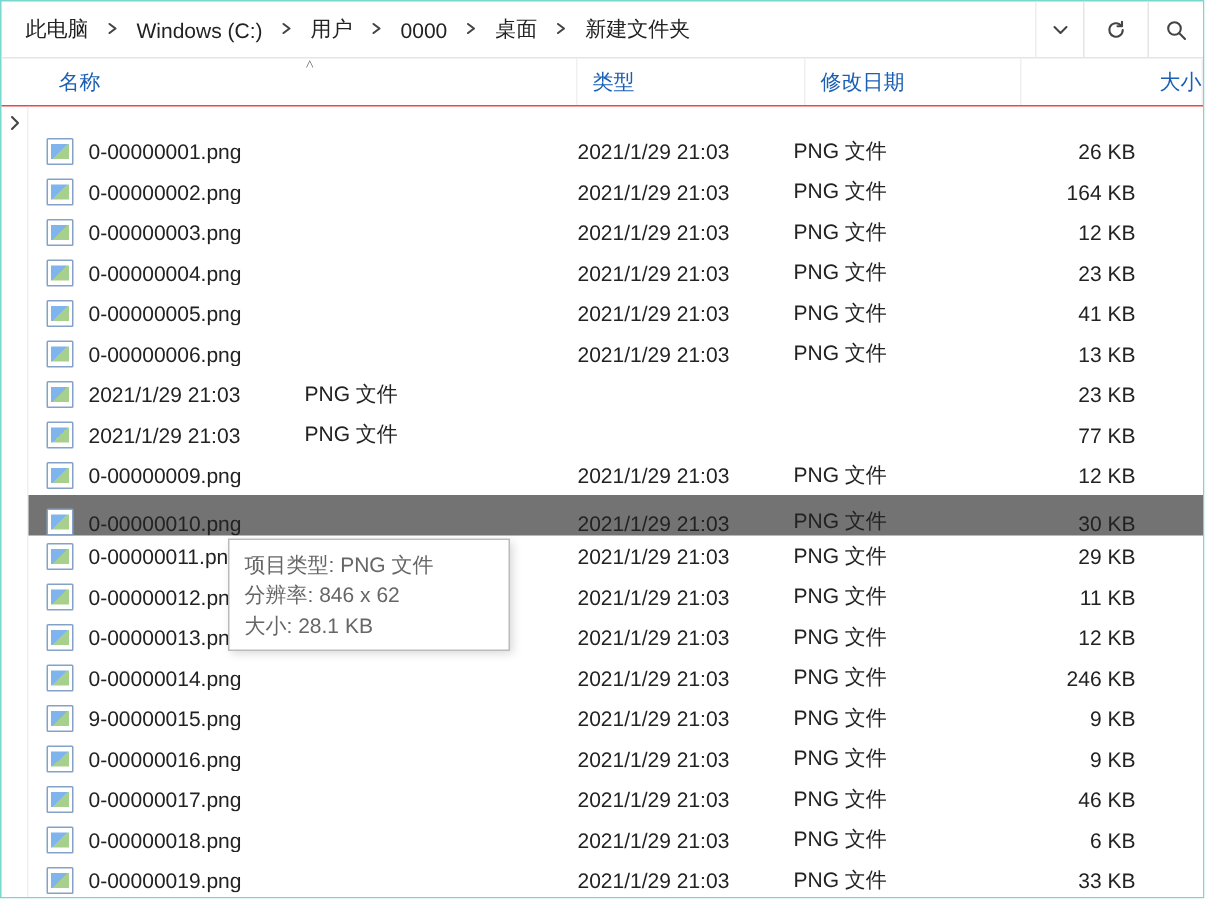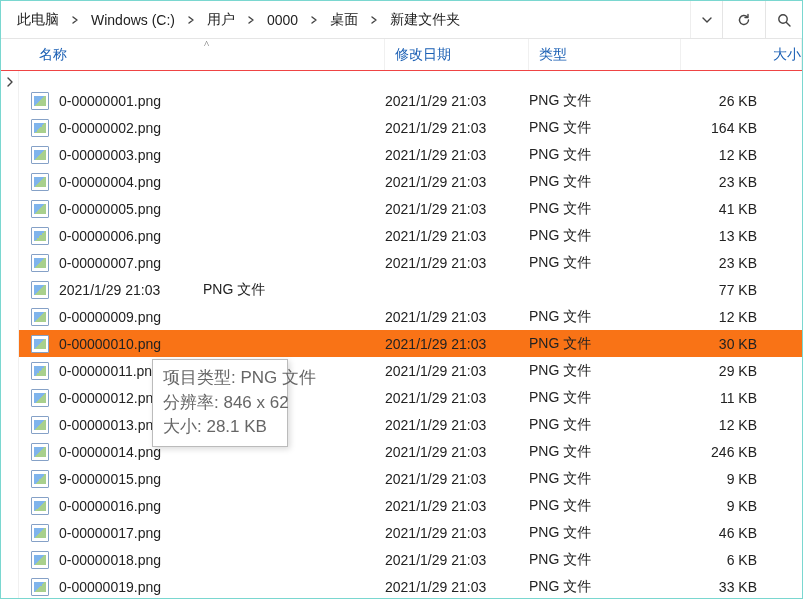--- a/index.html
+++ b/index.html
@@ -62,21 +62,21 @@
   }
   .gutter-chev {
     font-size: 11px; color: #777; padding: 6px 4px; cursor: default;
   }
   .rows { position: absolute; left: 18px; right: 0; top: 16px; }
 
   .row {
     display: flex; align-items: center; height: 27px; padding-left: 12px;
     cursor: default;
   }
-  .row.selected { background: #f97316; }
+  .row.selected { background: #737373; align-items: flex-end; }
 
   .ficon {
     width: 18px; height: 18px; margin-right: 10px; position: relative; flex: 0 0 auto;
   }
   .ficon .page {
     position: absolute; inset: 0;
     background: #fff; border: 1px solid #85a1c7; border-radius: 1px;
   }
   .ficon .pic {
     position: absolute; left: 3px; top: 4px; right: 3px; bottom: 4px;
@@ -85,23 +85,23 @@
 
   .c-name { width: 326px; white-space: nowrap; overflow: hidden; text-overflow: clip; }
   .c-date { width: 144px; color: #222; white-space: nowrap; }
   .c-type { width: 152px; color: #222; white-space: nowrap; }
   .c-size { flex: 1; text-align: right; padding-right: 45px; white-space: nowrap; }
 
   
   .tooltip {
     position: absolute; left: 151px; top: 288px; z-index: 50;
     background: #fff; border: 1px solid #bbb; padding: 6px 10px;
-    font-size: 17px; color: #666; line-height: 1.45;
+    font-size: 14px; color: #666; line-height: 1.45;
     box-shadow: 2px 2px 6px rgba(0,0,0,0.15);
-    width: 136px;
+    width: 188px;
   }
   .tooltip .tl { white-space: nowrap; }
 
   
   .icon-stroke { stroke: #444; stroke-width: 1.4; fill: none; stroke-linecap: round; stroke-linejoin: round; }
 </style>
 </head>
 <body>
 
 <div class="window">
@@ -148,25 +148,25 @@
       </svg>
     </div>
   </div>
 
   <div class="headers">
     <div class="hdr hdr-gutter"></div>
     <div class="hdr hdr-name">
       <span>名称</span>
       <span class="sort-glyph">˄</span>
     </div>
+    <div class="hdr hdr-type">
+      <span>类型</span>
+    </div>
     <div class="hdr hdr-date">
       <span>修改日期</span>
-    </div>
-    <div class="hdr hdr-type">
-      <span>类型</span>
     </div>
     <div class="hdr hdr-size">
       <span>大小</span>
     </div>
   </div>
 
   <div class="body">
     <div class="gutter">
       <div class="gutter-chev">
         <svg width="10" height="10" viewBox="0 0 10 10">
@@ -233,21 +233,20 @@
           <span class="c-name">0-00000006.png</span>
           <span class="c-date">2021/1/29 21:03</span>
           <span class="c-type">PNG 文件</span>
           <span class="c-size">13 KB</span>
         </div>
         <div class="row">
           <span class="ficon">
             <span class="page"></span>
             <span class="pic"></span>
           </span>
-          <span class="c-name">0-00000007.png</span>
           <span class="c-date">2021/1/29 21:03</span>
           <span class="c-type">PNG 文件</span>
           <span class="c-size">23 KB</span>
         </div>
         <div class="row">
           <span class="ficon">
             <span class="page"></span>
             <span class="pic"></span>
           </span>
           <span class="c-date">2021/1/29 21:03</span>

